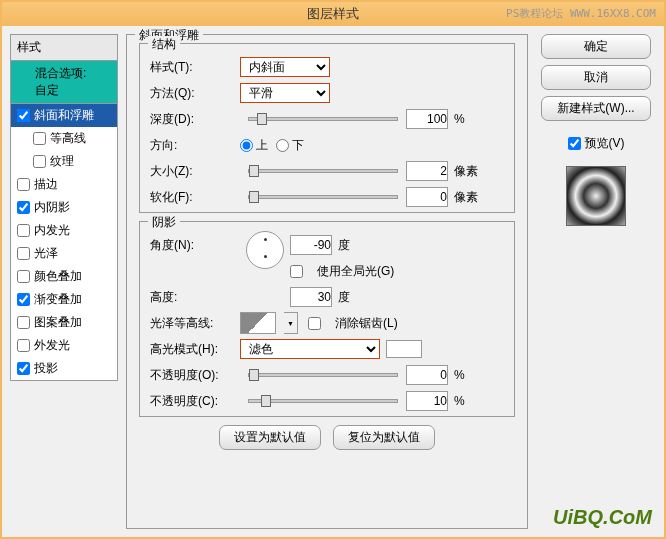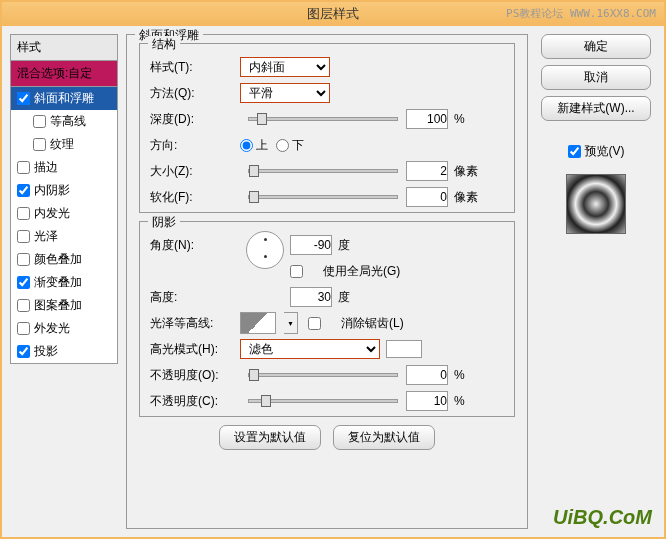--- a/index.html
+++ b/index.html
@@ -4,21 +4,21 @@
 <style>
 * { box-sizing: border-box; margin: 0; padding: 0; font-family: "Microsoft YaHei", "SimSun", sans-serif; font-size: 12px; }
 body { background: #fff; }
 .window { width: 666px; height: 539px; border: 2px solid #f4b860; background: #f0f0f0; position: relative; }
 .titlebar { height: 24px; background: linear-gradient(#f8c87a, #f4b860); display: flex; align-items: center; justify-content: center; position: relative; }
 .titlebar-title { font-size: 13px; color: #333; }
 .watermark-top { position: absolute; right: 8px; top: 4px; font-size: 11px; color: #999; font-family: monospace; }
 .content { display: flex; padding: 8px; gap: 8px; height: calc(100% - 24px); }
 .left-panel { width: 108px; }
 .left-header { background: #e8e8e8; border: 1px solid #999; padding: 4px 6px; }
-.left-sub { background: #be185d; border: 1px solid #999; border-top: none; padding: 4px 6px; }
+.left-sub { background: #14b8a6; border: 1px solid #999; border-top: none; padding: 4px 24px; }
 .style-list { border: 1px solid #999; border-top: none; background: #fff; }
 .style-item { padding: 3px 6px; display: flex; align-items: center; gap: 4px; cursor: pointer; }
 .style-item.selected { background: #1e5ba8; color: #fff; }
 .style-item.indent { padding-left: 22px; }
 .style-item input[type="checkbox"] { width: 13px; height: 13px; }
 .middle-panel { flex: 1; border: 1px solid #999; padding: 8px 12px; background: #f0f0f0; position: relative; }
 .fieldset { border: 1px solid #999; padding: 8px 10px 0; margin-bottom: 8px; position: relative; }
 .fieldset-label { position: absolute; top: -8px; left: 8px; background: #f0f0f0; padding: 0 4px; }
 .section-label { position: absolute; top: -8px; left: 8px; background: #f0f0f0; padding: 0 4px; }
 .row { display: flex; align-items: center; margin: 4px 0; min-height: 22px; }
@@ -35,24 +35,24 @@
 .angle-dial::before { content: ''; position: absolute; width: 3px; height: 3px; background: #333; border-radius: 50%; bottom: 10px; left: 17px; }
 .curve-preview { width: 36px; height: 22px; border: 1px solid #999; background: linear-gradient(135deg, #888 0%, #888 50%, #fff 50%, #fff 100%); margin-right: 8px; }
 .curve-arrow { width: 14px; height: 22px; border: 1px solid #999; border-left: none; background: #f0f0f0; display: flex; align-items: center; justify-content: center; font-size: 8px; }
 .color-swatch { width: 36px; height: 18px; border: 1px solid #999; margin-left: 6px; }
 .color-white { background: #fff; }
 .color-black { background: #000; }
 .bottom-buttons { display: flex; justify-content: center; gap: 12px; margin-top: 8px; }
 .btn { padding: 3px 14px; border: 1px solid #999; background: linear-gradient(#fff, #e0e0e0); cursor: pointer; border-radius: 7px; }
 .right-panel { width: 120px; display: flex; flex-direction: column; gap: 6px; align-items: center; }
 .right-panel .btn { width: 110px; text-align: center; }
-.preview-check { display: flex; align-items: center; gap: 4px; margin-top: 16px; }
+.preview-check { display: flex; align-items: center; gap: 4px; margin-top: 8px; }
 .preview-box { width: 60px; height: 60px; border: 1px solid #666; background: radial-gradient(circle at 50% 50%, #eee 0%, #333 30%, #eee 50%, #222 70%, #aaa 100%); margin-top: 8px; }
 .watermark-bottom { position: absolute; right: 12px; bottom: 8px; font-size: 20px; font-weight: bold; font-style: italic; color: #4d7c0f; font-family: Arial; }
-.chk-label { display: flex; align-items: center; gap: 20px; }
+.chk-label { display: flex; align-items: center; gap: 14px; }
 </style>
 </head>
 <body>
 
 <div class="window">
   <div class="titlebar">
     <span class="titlebar-title">图层样式</span>
     <span class="watermark-top">PS教程论坛 WWW.16XX8.COM</span>
   </div>
   <div class="content">

